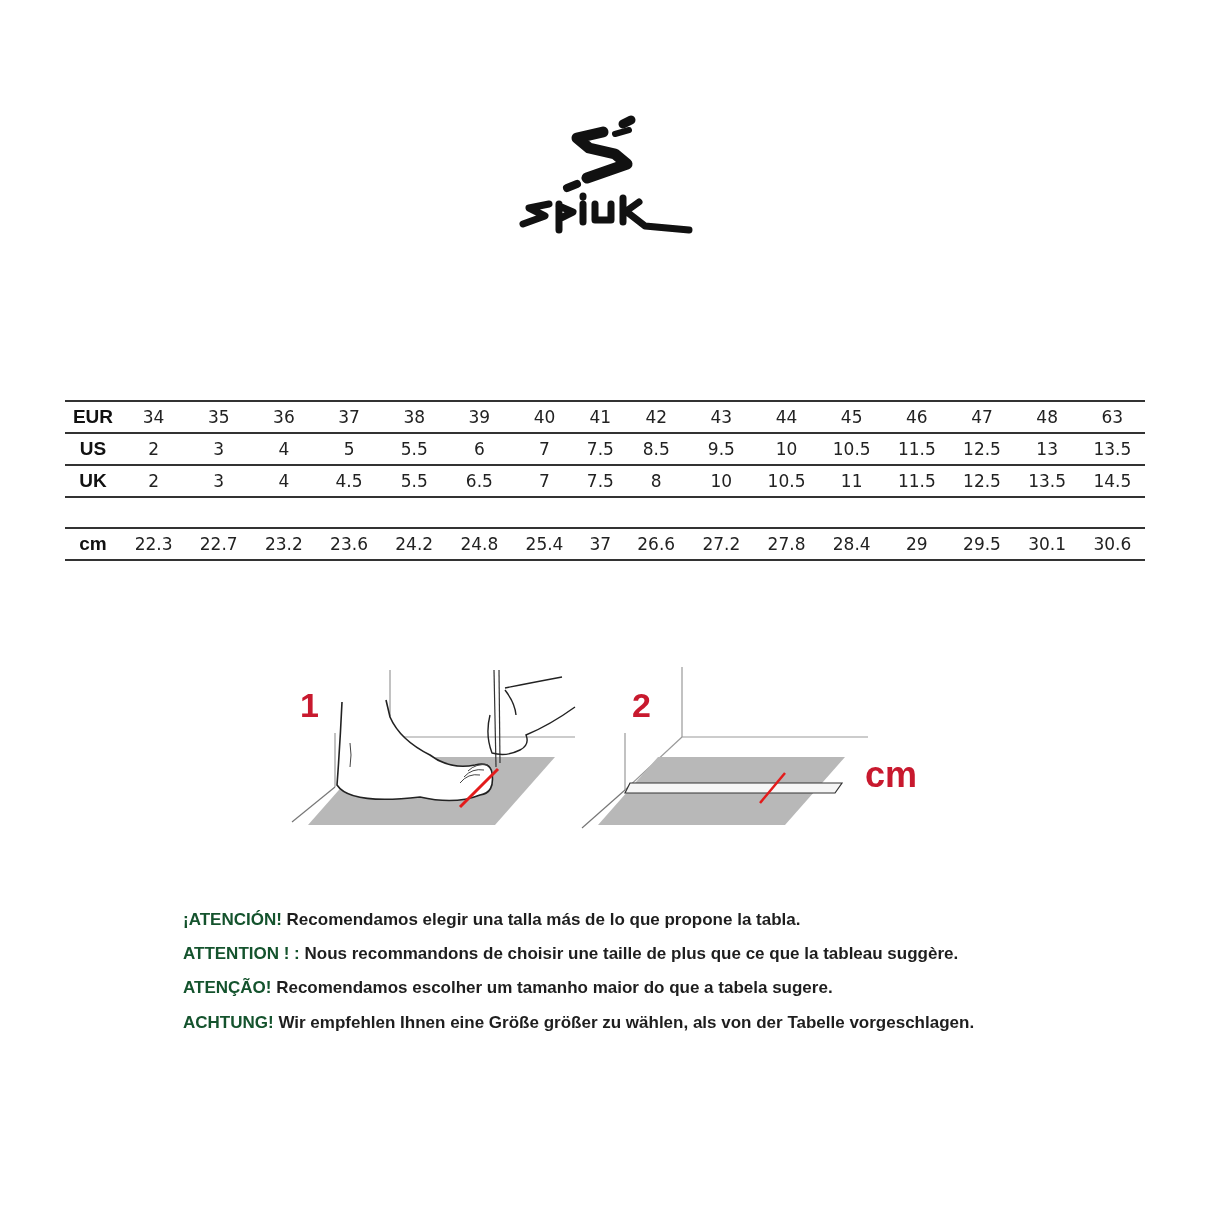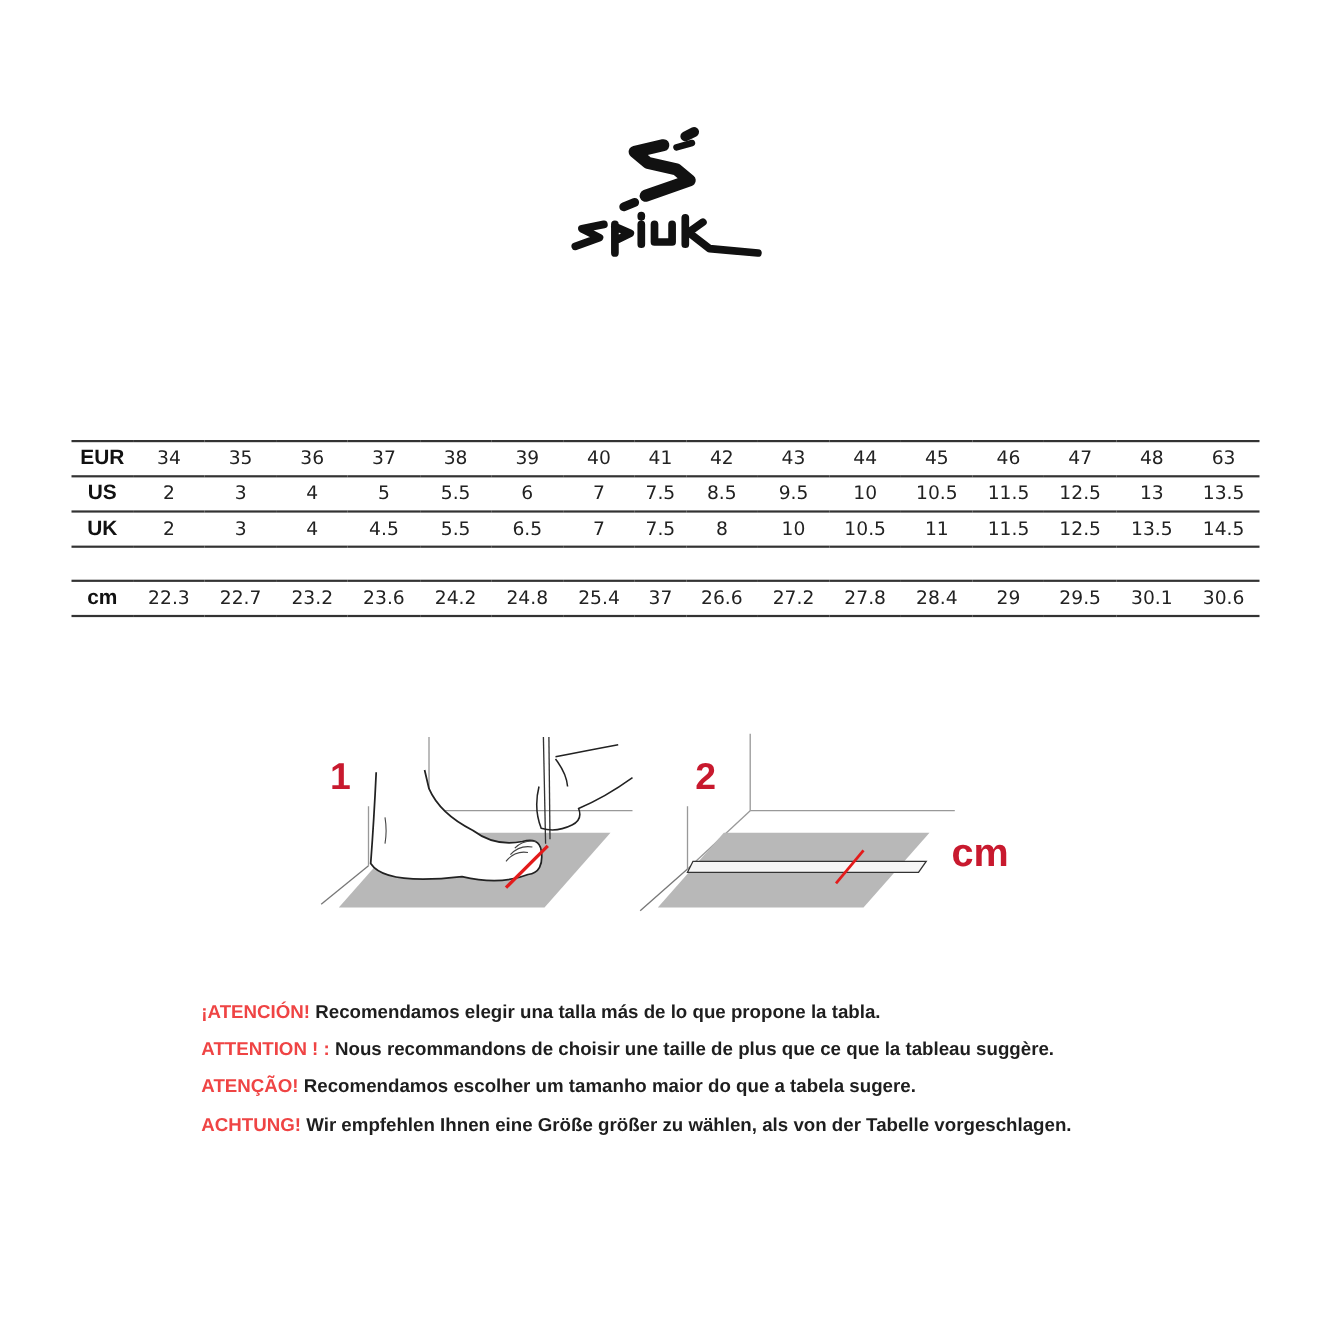--- a/index.html
+++ b/index.html
@@ -10,21 +10,21 @@
   .size-table { position: absolute; left: 65px; top: 400px; width: 1080px; border-collapse: collapse; font-family: "DejaVu Sans", sans-serif; }
   .size-table td { height: 30px; padding: 0; text-align: center; font-size: 17px; color: #222; vertical-align: middle; border-bottom: 2px solid #333; }
   .size-table tr:first-child td { border-top: 2px solid #333; }
   .size-table td.hdr { font-family: "Liberation Sans", sans-serif; font-weight: bold; font-size: 19px; width: 56px; color: #111; }
   .size-table tr.spacer td { border-bottom: 2px solid #333; height: 29px; }
 
   .illustration { position: absolute; left: 280px; top: 655px; width: 680px; height: 190px; }
 
   .notes { position: absolute; left: 183px; top: 903px; width: 960px; }
   .note { font-size: 17px; font-weight: bold; line-height: 34.2px; white-space: nowrap; color: #1e1e1e; }
-  .note .lbl { color: #ef4444; }
+  .note .lbl { color: #14532d; }
 </style>
 </head>
 <body>
 
 <svg class="logo" viewBox="0 0 180 130">
 
   <g fill="none" stroke="#111" stroke-linecap="round" stroke-linejoin="round">
     <path d="M88 24 L62 30 L74 40 L100 46 L112 56 L72 70" stroke-width="11"></path>
     <path d="M108 16 L116 12" stroke-width="9"></path>
     <path d="M100 26 L114 22" stroke-width="6"></path>

